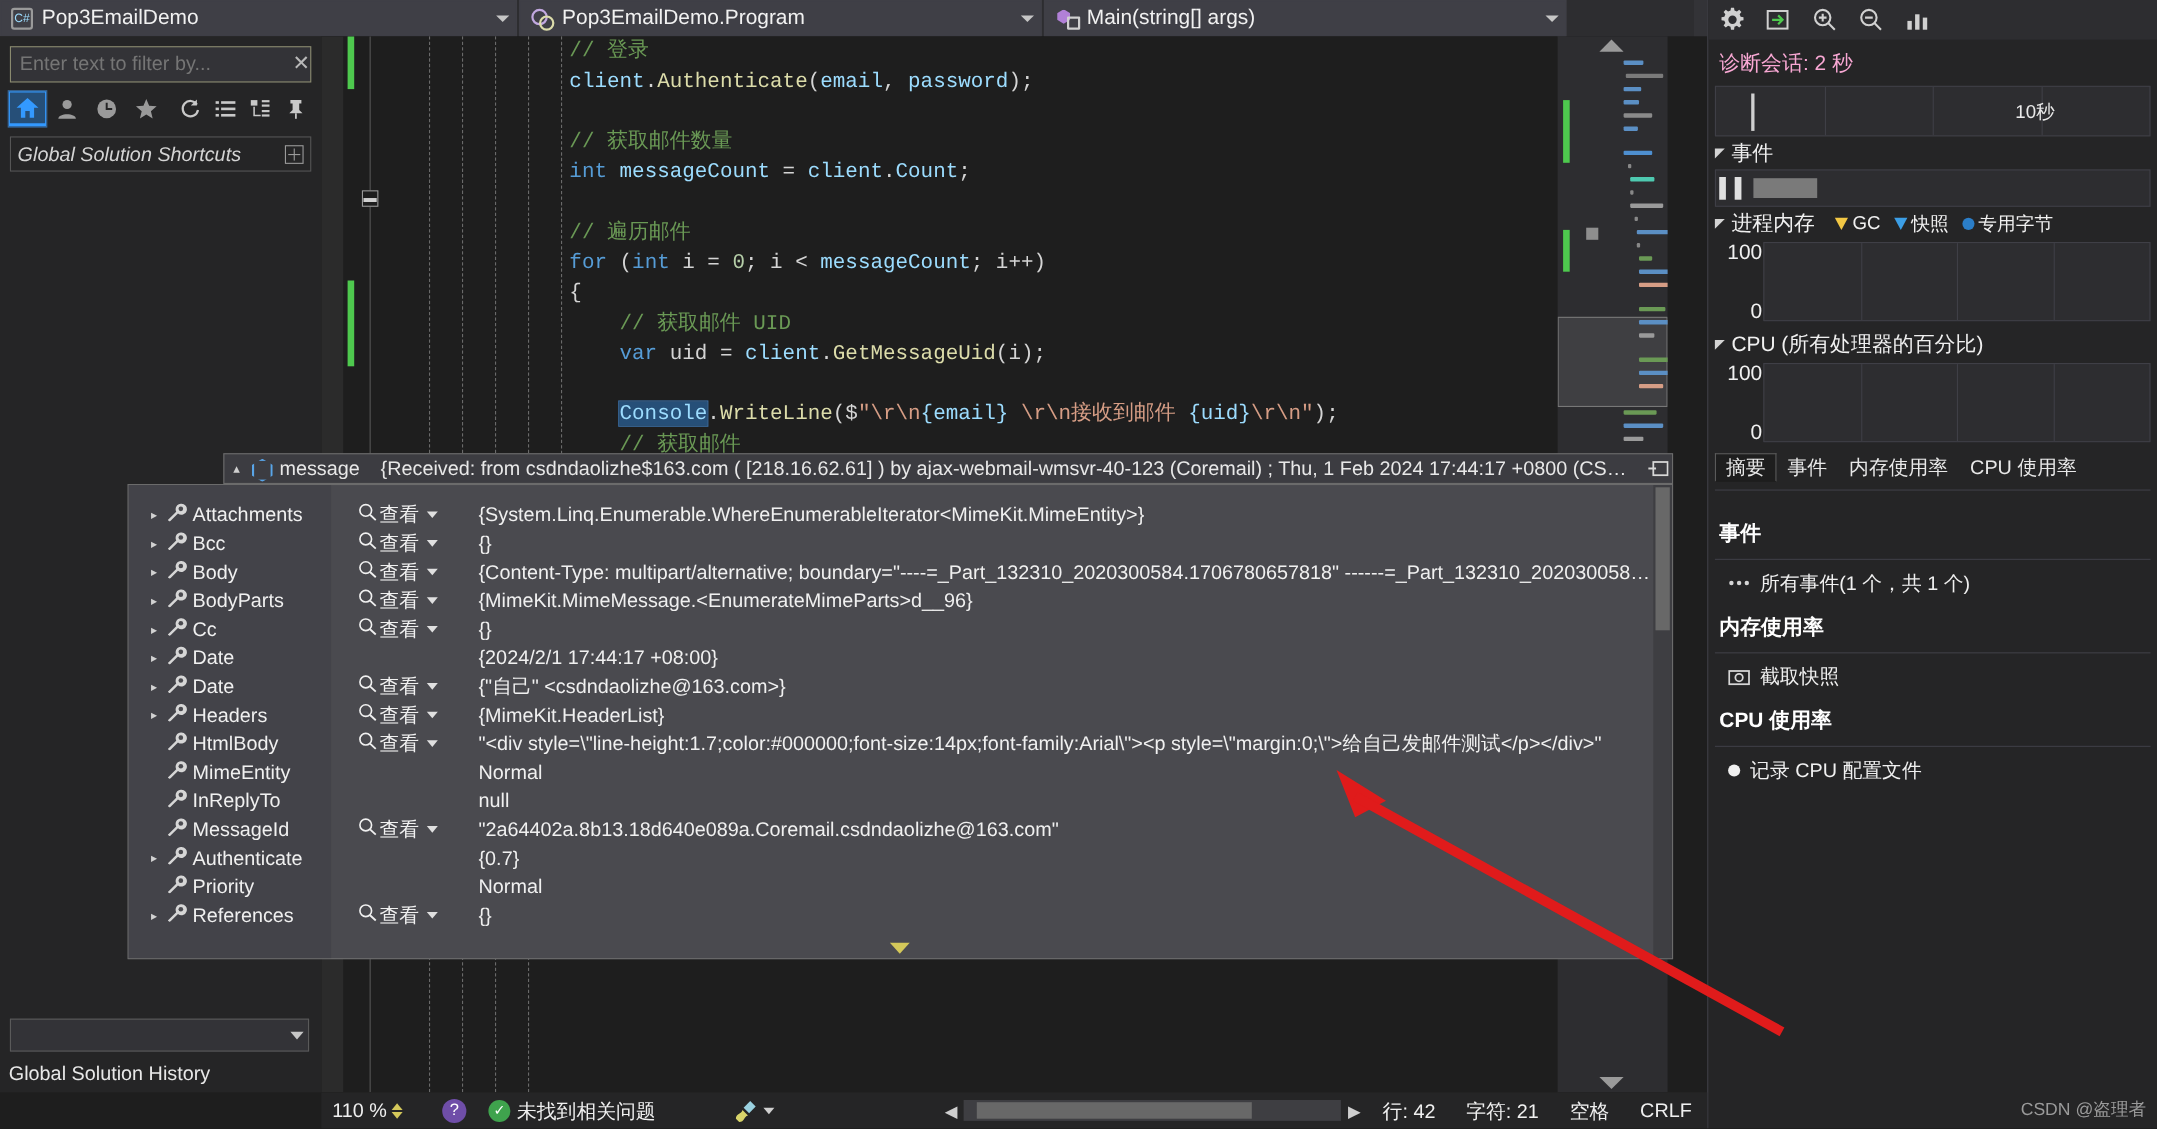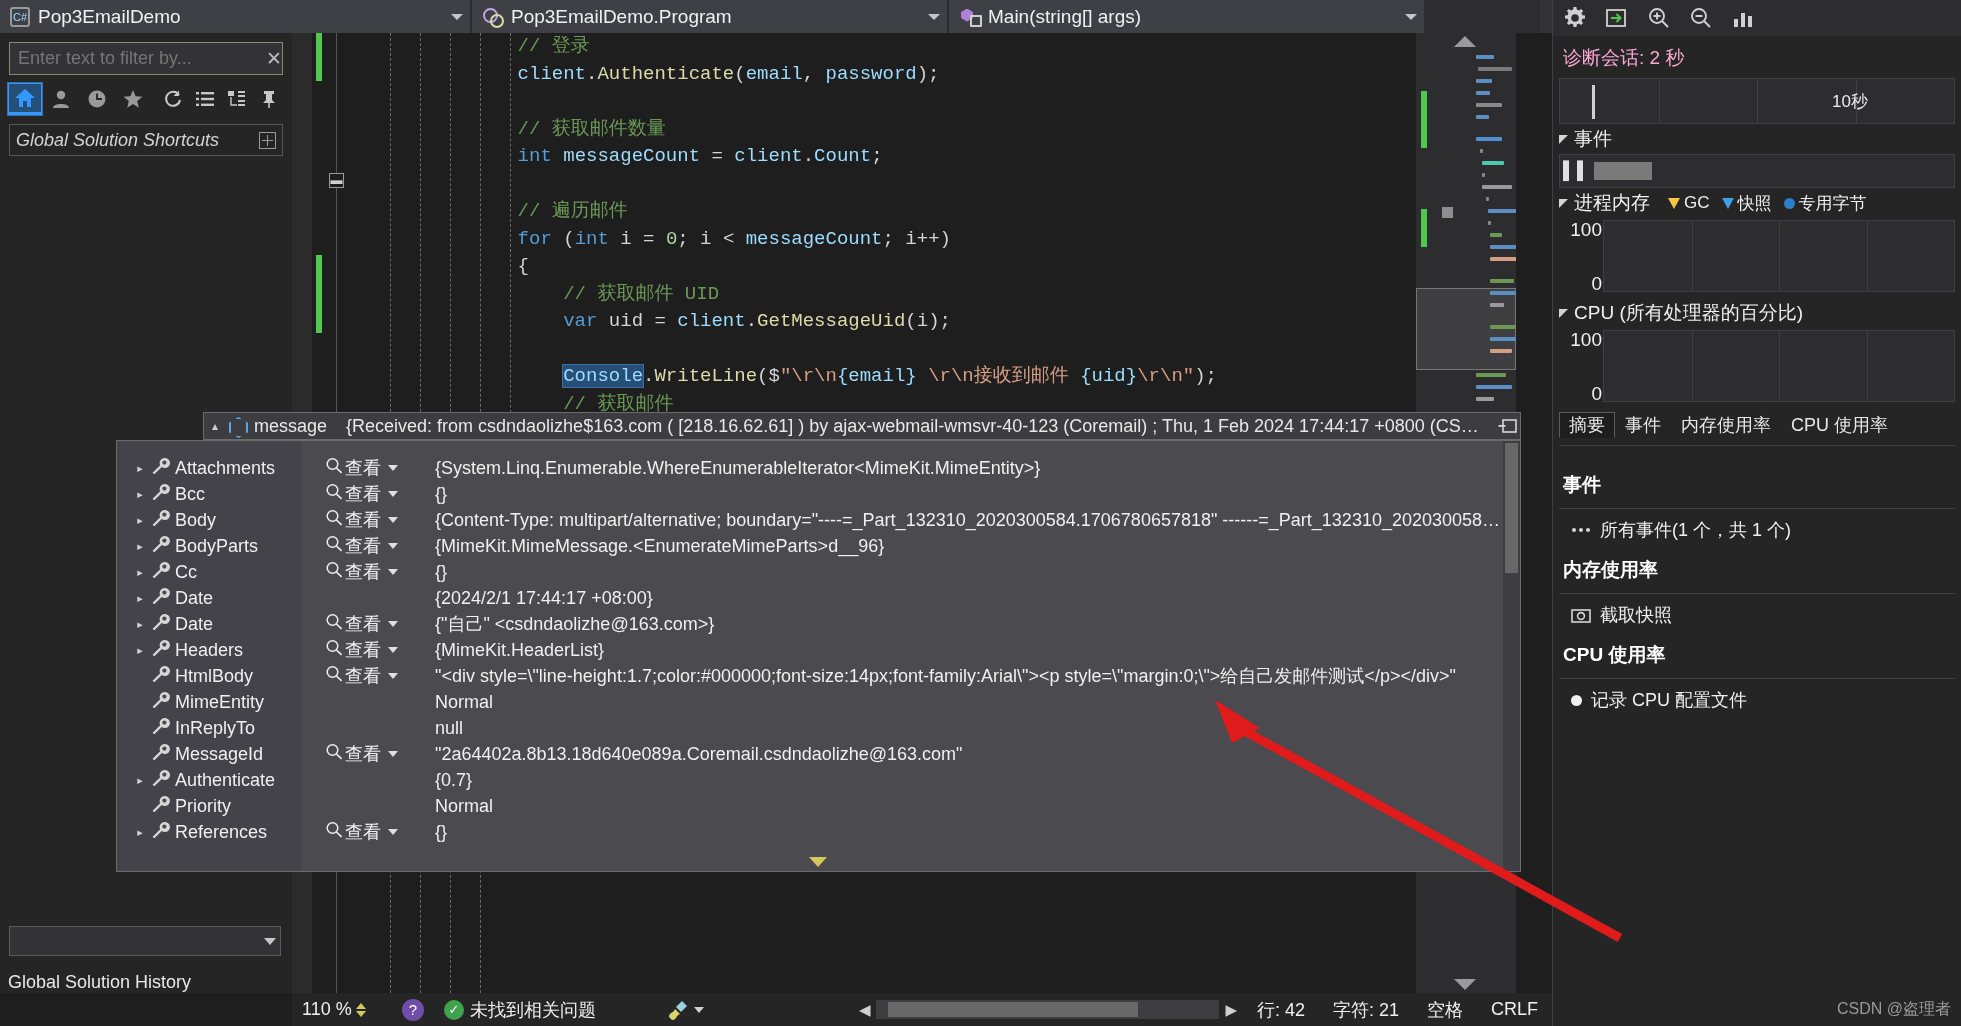--- a/index.html
+++ b/index.html
@@ -125,21 +125,21 @@
     position: absolute; left: 9px; bottom: 37px; width: 272px; height: 30px;
     background: #333337; border: 1px solid #5a5a5a;
     display: flex; align-items: center; justify-content: flex-end; padding-right: 4px;
   }
   .bottom-combo .caret {
     width: 0; height: 0; border-left: 6px solid transparent;
     border-right: 6px solid transparent; border-top: 7px solid #c6c6c6;
   }
   .gs-history {
     position: absolute; left: 0; bottom: 0; width: 292px; height: 33px;
-    display: flex; align-items: flex-end; padding-left: 8px;
+    display: flex; align-items: center; padding-left: 8px;
     font-size: 18px; color: #e8e8e8; background: #252526;
   }
 
   
   .editor {
     position: absolute; top: 33px; left: 292px; width: 1124px; height: 960px;
     background: #1e1e1e; overflow: hidden;
   }
   .gutter-indicator {
     position: absolute; top: 0; left: 0; width: 20px; height: 960px;

